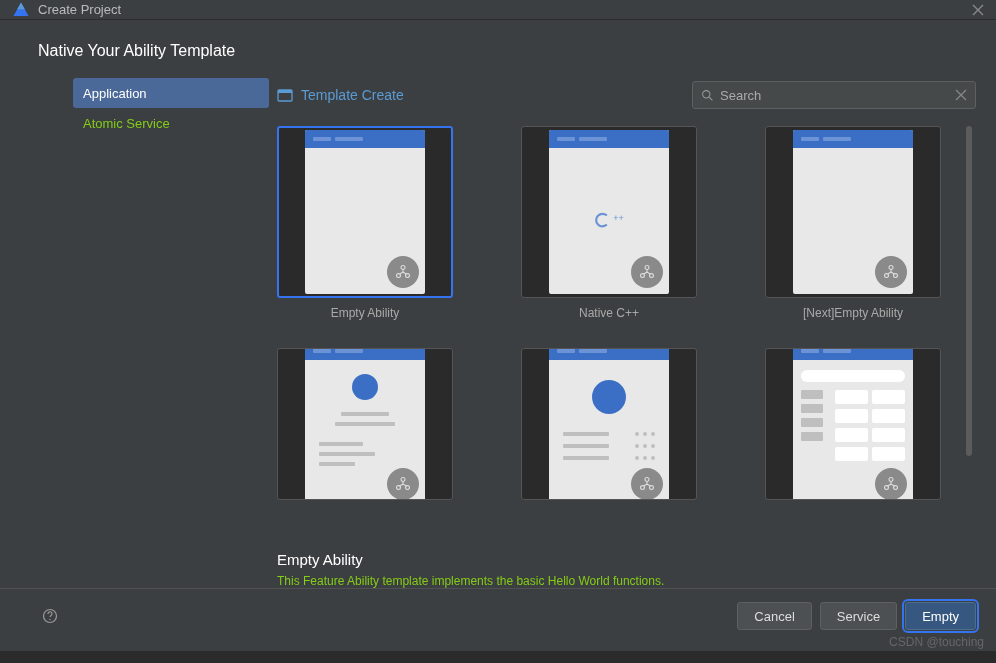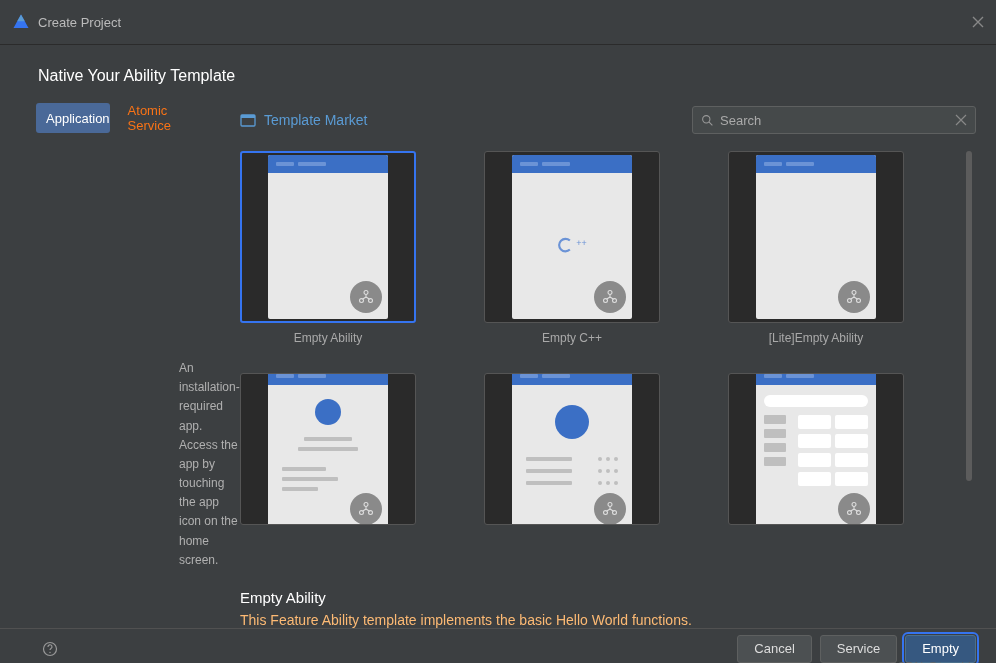--- a/index.html
+++ b/index.html
@@ -1,30 +1,30 @@
 <!DOCTYPE html>
 <html><head>
   <meta charset="utf-8">
   <style>
     * { margin: 0; padding: 0; box-sizing: border-box; font-family: -apple-system, BlinkMacSystemFont, "Segoe UI", sans-serif; }
     body { background: #2b2b2b; width: 996px; height: 663px; overflow: hidden; color: #bbbbbb; }
     
-    .titlebar { height: 45px; background: #3c3f41; display: flex; align-items: center; padding: 0 12px; border-bottom: 1px solid #2b2b2b; }
+    .titlebar { height: 20px; background: #3c3f41; display: flex; align-items: center; padding: 0 12px; border-bottom: 1px solid #2b2b2b; }
     .titlebar-icon { width: 18px; height: 18px; margin-right: 8px; }
     .titlebar-text { font-size: 13px; color: #bbbbbb; flex: 1; }
     .titlebar-close { width: 12px; height: 12px; cursor: pointer; color: #888; }
     
     .body-wrap { height: 631px; background: #3c3f41; display: flex; flex-direction: column; position: relative; }
     
     .heading { font-size: 16px; color: #ffffff; padding: 22px 0 18px 38px; font-weight: 400; }
     
     .columns { display: flex; flex: 1; padding-left: 36px; overflow: hidden; }
     
-    .sidebar { width: 204px; display: flex; flex-direction: row; }
-    .side-item { height: 30px; display: flex; align-items: center; padding-left: 10px; font-size: 13px; color: #f97316; border-radius: 3px; cursor: pointer; margin-right: 8px; }
+    .sidebar { width: 204px; display: flex; flex-direction: column; margin-left: 37px; }
+    .side-item { height: 30px; display: flex; align-items: center; padding-left: 10px; font-size: 13px; color: #84cc16; border-radius: 3px; cursor: pointer; margin-right: 8px; }
     .side-item.selected { background: #4a6998; color: #ffffff; }
     
     .side-desc { margin-top: auto; margin-bottom: 58px; padding-right: 20px; font-size: 12px; color: #b0b0b0; line-height: 1.6; }
     .side-desc-title { margin-bottom: 10px; }
     
     .main { flex: 1; display: flex; flex-direction: column; padding-right: 20px; overflow: hidden; }
     
     .toolbar { display: flex; align-items: center; height: 34px; gap: 8px; margin-bottom: 14px; }
     .market-icon { width: 16px; height: 16px; }
     .market-link { color: #5a9bd4; font-size: 14px; cursor: pointer; }
@@ -52,26 +52,26 @@
     .circ-badge svg { width: 18px; height: 18px; }
     
     .thumb-circle { width: 26px; height: 26px; border-radius: 50%; background: #3b6fc5; margin-bottom: 12px; }
     .thumb-line { height: 4px; background: #bfbfbf; border-radius: 1px; margin-bottom: 6px; }
     
     .thumb-grid-row { display:flex; gap:4px; margin-bottom:5px; }
     .thumb-grid-cell { height: 14px; background:#fff; border-radius:2px; }
     
     .detail { padding: 12px 0 0 0; }
     .detail-title { font-size: 15px; color: #ffffff; margin-bottom: 6px; }
-    .detail-desc { font-size: 14px; color: #fdba74; }
+    .detail-desc { font-size: 12px; color: #84cc16; }
     
     .scrollbar { position: absolute; right: 4px; top: 0; width: 6px; height: 378px; background: transparent; }
     .scrollbar-thumb { width: 6px; height: 330px; background: #5c5c5c; border-radius: 3px; }
     
-    .footer { height: 48px; border-top: 1px solid #515151; display: flex; align-items: center; padding: 0 20px 8px 42px; }
+    .footer { height: 63px; border-top: 1px solid #515151; display: flex; align-items: center; padding: 0 20px 8px 42px; }
     .help-icon { width: 16px; height: 16px; color: #999; cursor: pointer; }
     .footer-buttons { margin-left: auto; display: flex; gap: 8px; }
     .btn { height: 28px; padding: 0 16px; background: #4c5052; color: #dddddd; border: 1px solid #5e6060; border-radius: 3px; font-size: 13px; cursor: pointer; display: flex; align-items: center; }
     .btn.primary { background: #365880; border-color: #4c708c; color: #fff; outline: 2px solid #3574f0; outline-offset: 1px; }
     
     .watermark { position: absolute; right: 12px; bottom: 2px; font-size: 12px; color: #666; }
   </style>
 </head>
 <body>
 
@@ -92,31 +92,30 @@
   <div class="columns">
 
     <div class="sidebar">
       <div class="side-item selected">
         <span>Application</span>
       </div>
       <div class="side-item">
         <span>Atomic Service</span>
       </div>
       <div class="side-desc">
-        <div>An installation-required app. Access the app by touching the app icon on the home screen.</div>
       </div>
     </div>
 
     <div class="main">
       <div class="toolbar">
         <svg class="market-icon" viewBox="0 0 16 16">
             <rect x="1" y="3" width="14" height="11" rx="1" fill="none" stroke="#5a9bd4" stroke-width="1.3"></rect>
             <rect x="1" y="3" width="14" height="3" fill="#5a9bd4"></rect>
           </svg>
-        <span class="market-link">Template Market</span>
+        <span class="market-link">Template Create</span>
         <div class="search-box">
           <svg class="search-icon" viewBox="0 0 16 16">
               <circle cx="6.5" cy="6.5" r="4.5" fill="none" stroke="currentColor" stroke-width="1.3"></circle>
               <line x1="10" y1="10" x2="14" y2="14" stroke="currentColor" stroke-width="1.3"></line>
             </svg>
           <input class="search-input" placeholder="Search" style="">
           <svg class="search-clear" viewBox="0 0 12 12">
               <path stroke="currentColor" stroke-width="1.2" d="M1 1 L11 11 M11 1 L1 11"></path>
             </svg>
         </div>
@@ -164,42 +163,42 @@
                 <div class="circ-badge">
                   <svg viewBox="0 0 20 20">
                       <circle cx="10" cy="5" r="2.2" fill="none" stroke="#ddd" stroke-width="1.2"></circle>
                       <circle cx="5" cy="14" r="2.2" fill="none" stroke="#ddd" stroke-width="1.2"></circle>
                       <circle cx="15" cy="14" r="2.2" fill="none" stroke="#ddd" stroke-width="1.2"></circle>
                       <path d="M10 7 L10 10 M10 10 L6 12.5 M10 10 L14 12.5" stroke="#ddd" stroke-width="1.2" fill="none"></path>
                     </svg>
                 </div>
               </div>
             </div>
-            <span class="card-label">Empty C++</span>
+            <span class="card-label">Native C++</span>
           </div>
 
           <div class="card-wrap">
             <div class="card">
               <div class="thumb">
                 <div class="thumb-top">
                     <div class="bar" style="width:18px"></div>
                     <div class="bar" style="width:28px"></div>
                   </div>
                 <div class="thumb-body"></div>
                 <div class="circ-badge">
                   <svg viewBox="0 0 20 20">
                       <circle cx="10" cy="5" r="2.2" fill="none" stroke="#ddd" stroke-width="1.2"></circle>
                       <circle cx="5" cy="14" r="2.2" fill="none" stroke="#ddd" stroke-width="1.2"></circle>
                       <circle cx="15" cy="14" r="2.2" fill="none" stroke="#ddd" stroke-width="1.2"></circle>
                       <path d="M10 7 L10 10 M10 10 L6 12.5 M10 10 L14 12.5" stroke="#ddd" stroke-width="1.2" fill="none"></path>
                     </svg>
                 </div>
               </div>
             </div>
-            <span class="card-label">[Lite]Empty Ability</span>
+            <span class="card-label">[Next]Empty Ability</span>
           </div>
 
           <div class="card-wrap" style="height:152px;overflow:hidden">
             <div class="card">
               <div class="thumb">
                 <div class="thumb-top">
                     <div class="bar" style="width:18px"></div>
                     <div class="bar" style="width:28px"></div>
                   </div>
                 <div class="thumb-body">

